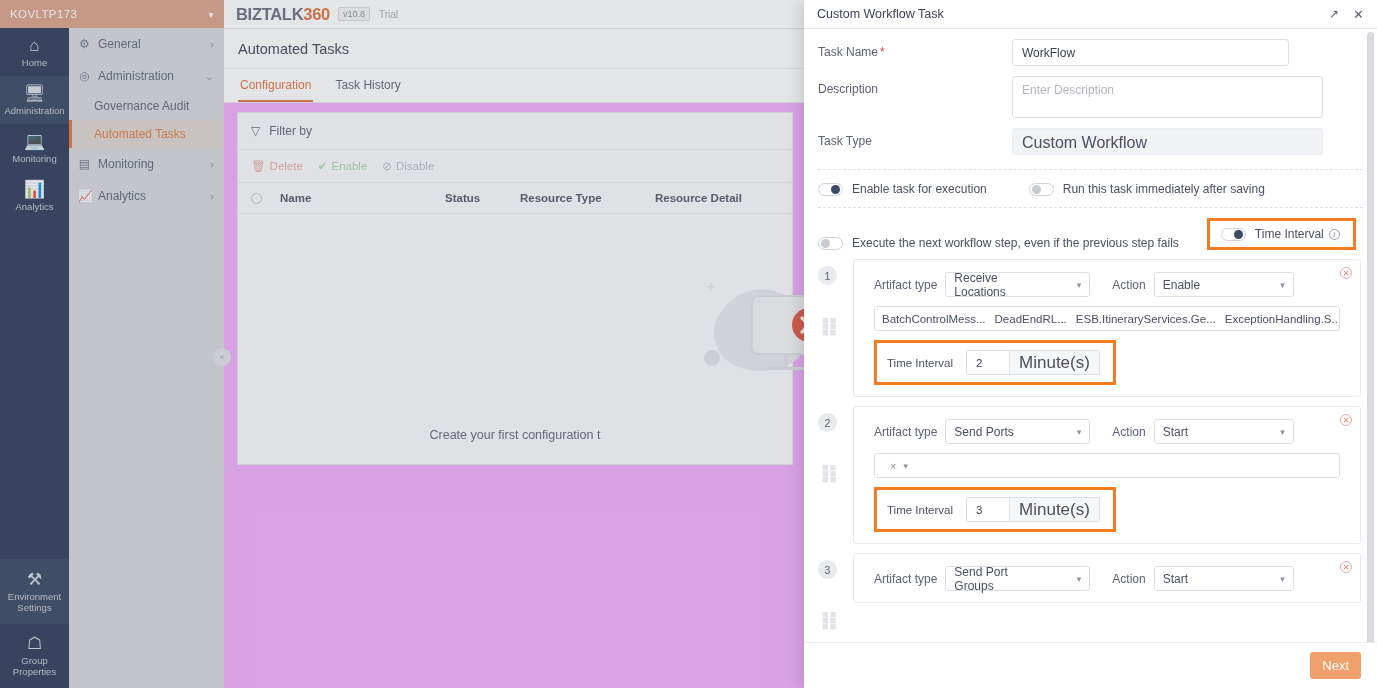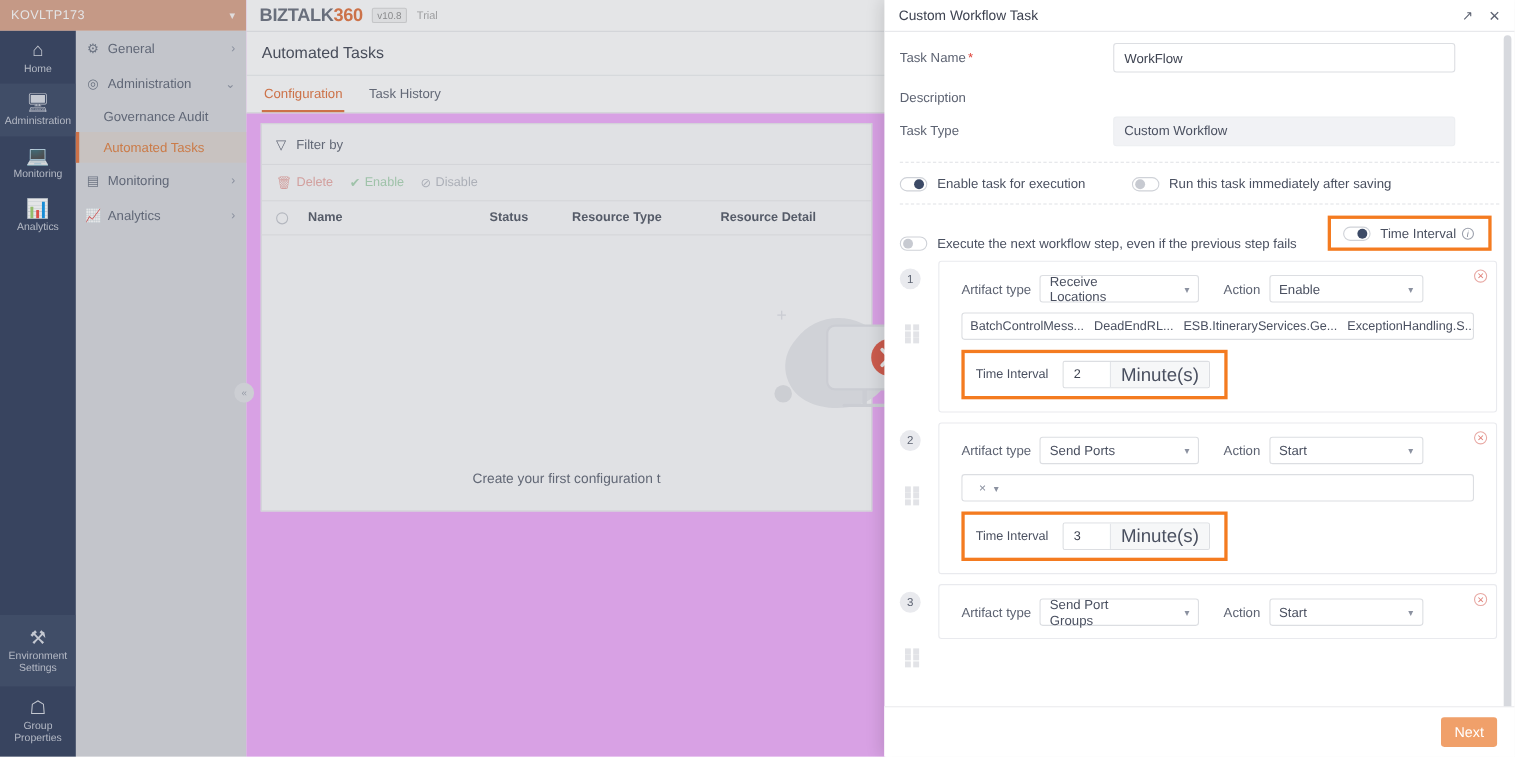--- a/index.html
+++ b/index.html
@@ -100,27 +100,27 @@
   .m-title { font-size:12.5px; color:#3d4250; }
   .m-head .ic { margin-left:auto; color:#5d6372; font-size:12px; cursor:pointer; }
   .m-head .ic2 { margin-left:14px; color:#5d6372; font-size:13px; cursor:pointer; }
   .m-body { flex:1 1 auto; overflow:hidden; position:relative; padding:0 11px 0 8px;}
   .m-scrolltrack { position:absolute; right:3px; top:3px; width:7px; height:636px;
                    background:#d7d9de; border-radius:4px;}
 
   .frow { display:flex; align-items:flex-start; padding:10px 0 0 6px; }
   .flabel { width:194px; font-size:12px; color:#5d6372; padding-top:6px; }
   .flabel .req { color:#e0483f; margin-left:2px; }
-  .finput { width:311px; height:27px; border:1px solid #dcdee2; border-radius:3px;
+  .finput { width:277px; height:27px; border:1px solid #dcdee2; border-radius:3px;
             padding:0 9px; font-size:12px; color:#3d4250; font-family:inherit; background:#fff;}
   .ftext { width:311px; height:42px; border:1px solid #dcdee2; border-radius:3px;
            padding:6px 9px; font-size:12px; color:#3d4250; font-family:inherit; resize:none;}
   .ftext::placeholder, .finput::placeholder { color:#b3b6bd; }
   .fstatic { width:311px; height:27px; background:#f1f2f5; border:1px solid #eceef1;
-             border-radius:3px; padding:5px 9px; font-size:12px; color:#4a5060;}
+             border-radius:3px; padding:5px 9px; font-size:16px; color:#4a5060;}
 
   .dash { border-top:1px dashed #dfe1e5; margin:14px 3px 0 6px; }
 
   .tgl-row { display:flex; align-items:flex-end; padding:12px 0 11px 6px; }
   .tgl { width:25px; height:13px; border-radius:7px; position:relative; flex:0 0 auto;
          border:1px solid #cfd2d8; background:#fff; cursor:pointer;}
   .tgl i { position:absolute; top:1px; width:9px; height:9px; border-radius:50%;
            background:#c7cad1; left:2px; display:block;}
   .tgl.on i { background:#3c4a66; left:12px; }
   .tgl-lbl { font-size:12px; color:#4a5060; margin-left:9px; }
@@ -317,20 +317,21 @@
 
       <div class="frow">
         <div class="flabel">
           <span>Task Name</span><span class="req">*</span>
         </div>
         <input class="finput" value="WorkFlow" style="">
       </div>
 
       <div class="frow">
         <div class="flabel">Description</div>
+        <textarea class="ftext" placeholder="Enter Description" style=""></textarea>
       </div>
 
       <div class="frow">
         <div class="flabel">Task Type</div>
         <div class="fstatic">Custom Workflow</div>
       </div>
 
       <div class="dash"></div>
 
       <div class="tgl-row">

